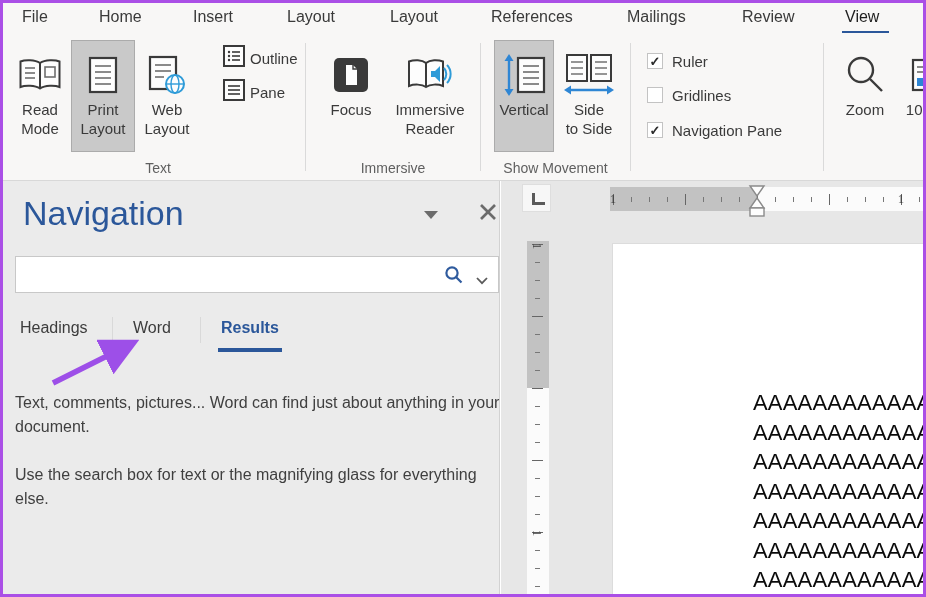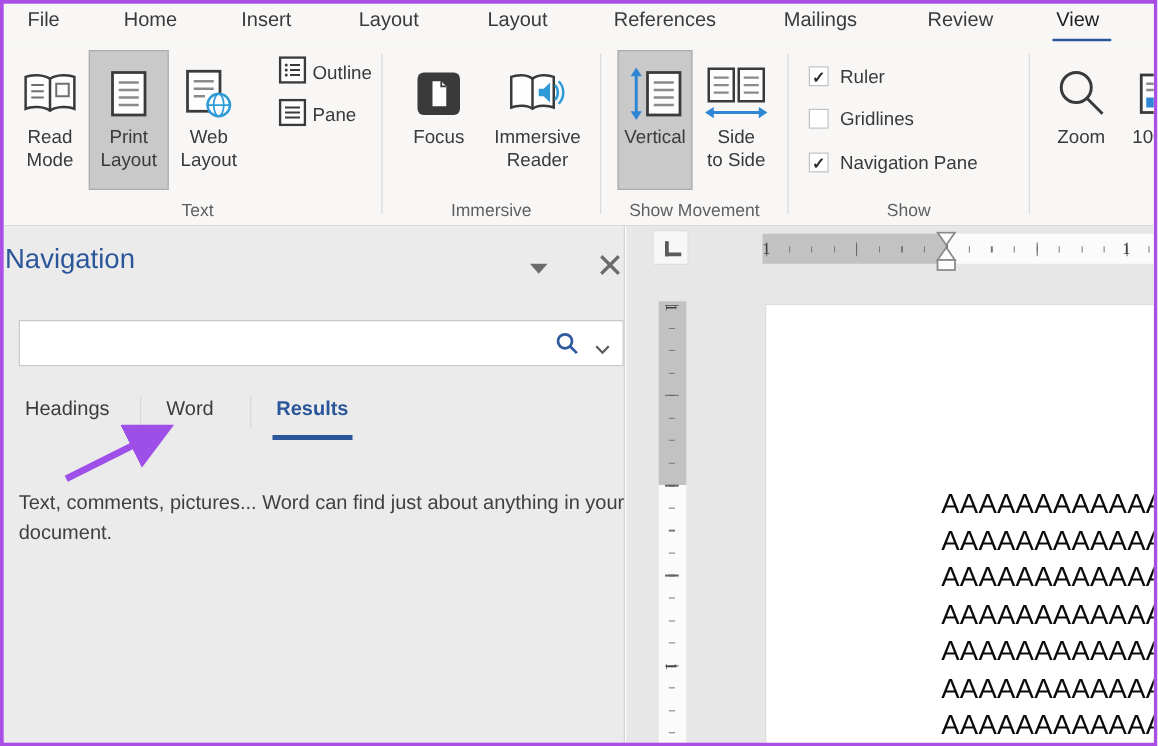--- a/index.html
+++ b/index.html
@@ -24,21 +24,21 @@
   .smallbtn{position:absolute;display:flex;align-items:center;gap:5px;height:24px;padding-left:24px;}
   .smallbtn .lbl{font-size:15px;color:#3a3a3a;white-space:nowrap;}
   .cbrow{position:absolute;display:flex;align-items:center;gap:9px;height:18px;}
   .cbbox{width:16px;height:16px;background:#fff;border:1px solid #c3c3c3;box-sizing:border-box;
          display:flex;align-items:center;justify-content:center;font-size:13px;font-weight:bold;
          color:#2b2b2b;line-height:1;}
   .cbrow .lbl{font-size:15px;color:#3a3a3a;white-space:nowrap;}
   
   .navpane{position:absolute;left:0;top:178px;width:497px;height:413px;background:#ebebeb;
            border-right:1px solid #d2d2d2;box-sizing:border-box;}
-  .nav-title{position:absolute;left:1px;top:13px;font-size:22px;color:#2b579a;}
+  .nav-title{position:absolute;left:20px;top:13px;font-size:34px;color:#2b579a;}
   .nav-drop{position:absolute;left:421px;top:30px;width:0;height:0;
             border-left:7px solid transparent;border-right:7px solid transparent;
             border-top:8px solid #6b6b6b;}
   .nav-close{position:absolute;left:476px;top:22px;width:18px;height:18px;}
   .searchbox{position:absolute;left:12px;top:75px;width:484px;height:37px;background:#fff;
              border:1px solid #c8c8c8;box-sizing:border-box;}
   .searchbox input{position:absolute;left:8px;top:3px;width:390px;height:27px;border:none;
              outline:none;font-size:15px;font-family:"Liberation Sans",sans-serif;background:transparent;}
   .search-mag{position:absolute;right:34px;top:8px;}
   .search-chev{position:absolute;right:10px;top:14px;}
@@ -258,21 +258,20 @@
     </div>
     <div class="cbrow" style="left:644px;top:53px">
       <span class="cbbox"></span>
       <span class="lbl">Gridlines</span>
     </div>
     <div class="cbrow" style="left:644px;top:88px">
       <span class="cbbox">✓</span>
       <span class="lbl">Navigation Pane</span>
     </div>
 
-    <div class="grp-label" style="left:628px;width:192px">Show</div>
     <div class="grp-div" style="left:820px"></div>
 
     <div class="bigbtn" style="left:833px;width:58px">
       <span class="ic">
         <svg width="42" height="42" viewBox="0 0 42 42">
           <circle cx="17" cy="16" r="12" fill="none" stroke="#3a3a3a" stroke-width="2.4"></circle>
           <line x1="26" y1="25" x2="38" y2="37" stroke="#3a3a3a" stroke-width="2.4"></line>
         </svg>
       </span>
       <span class="lbl">Zoom</span>
@@ -328,20 +327,21 @@
         <defs>
           <marker id="ah" markerWidth="7" markerHeight="7" refX="4.5" refY="3.5" orient="auto">
             <path d="M0,0 L7,3.5 L0,7 Z" fill="#9d4fe8"></path>
           </marker>
         </defs>
         <line x1="12" y1="50" x2="86" y2="13" stroke="#9d4fe8" stroke-width="5.5" marker-end="url(#ah)"></line>
       </svg>
     </span>
 
     <div class="nav-para" style="top:210px">Text, comments, pictures... Word can find just about anything in your document.</div>
+    <div class="nav-para" style="top:282px">Use the search box for text or the magnifying glass for everything else.</div>
   </div>
 
   <div class="docarea">
     <div class="tabsel">
         <span class="L"></span>
       </div>
 
     <div class="hruler">
       <div class="tks"></div>
       <div class="tkm"></div>

